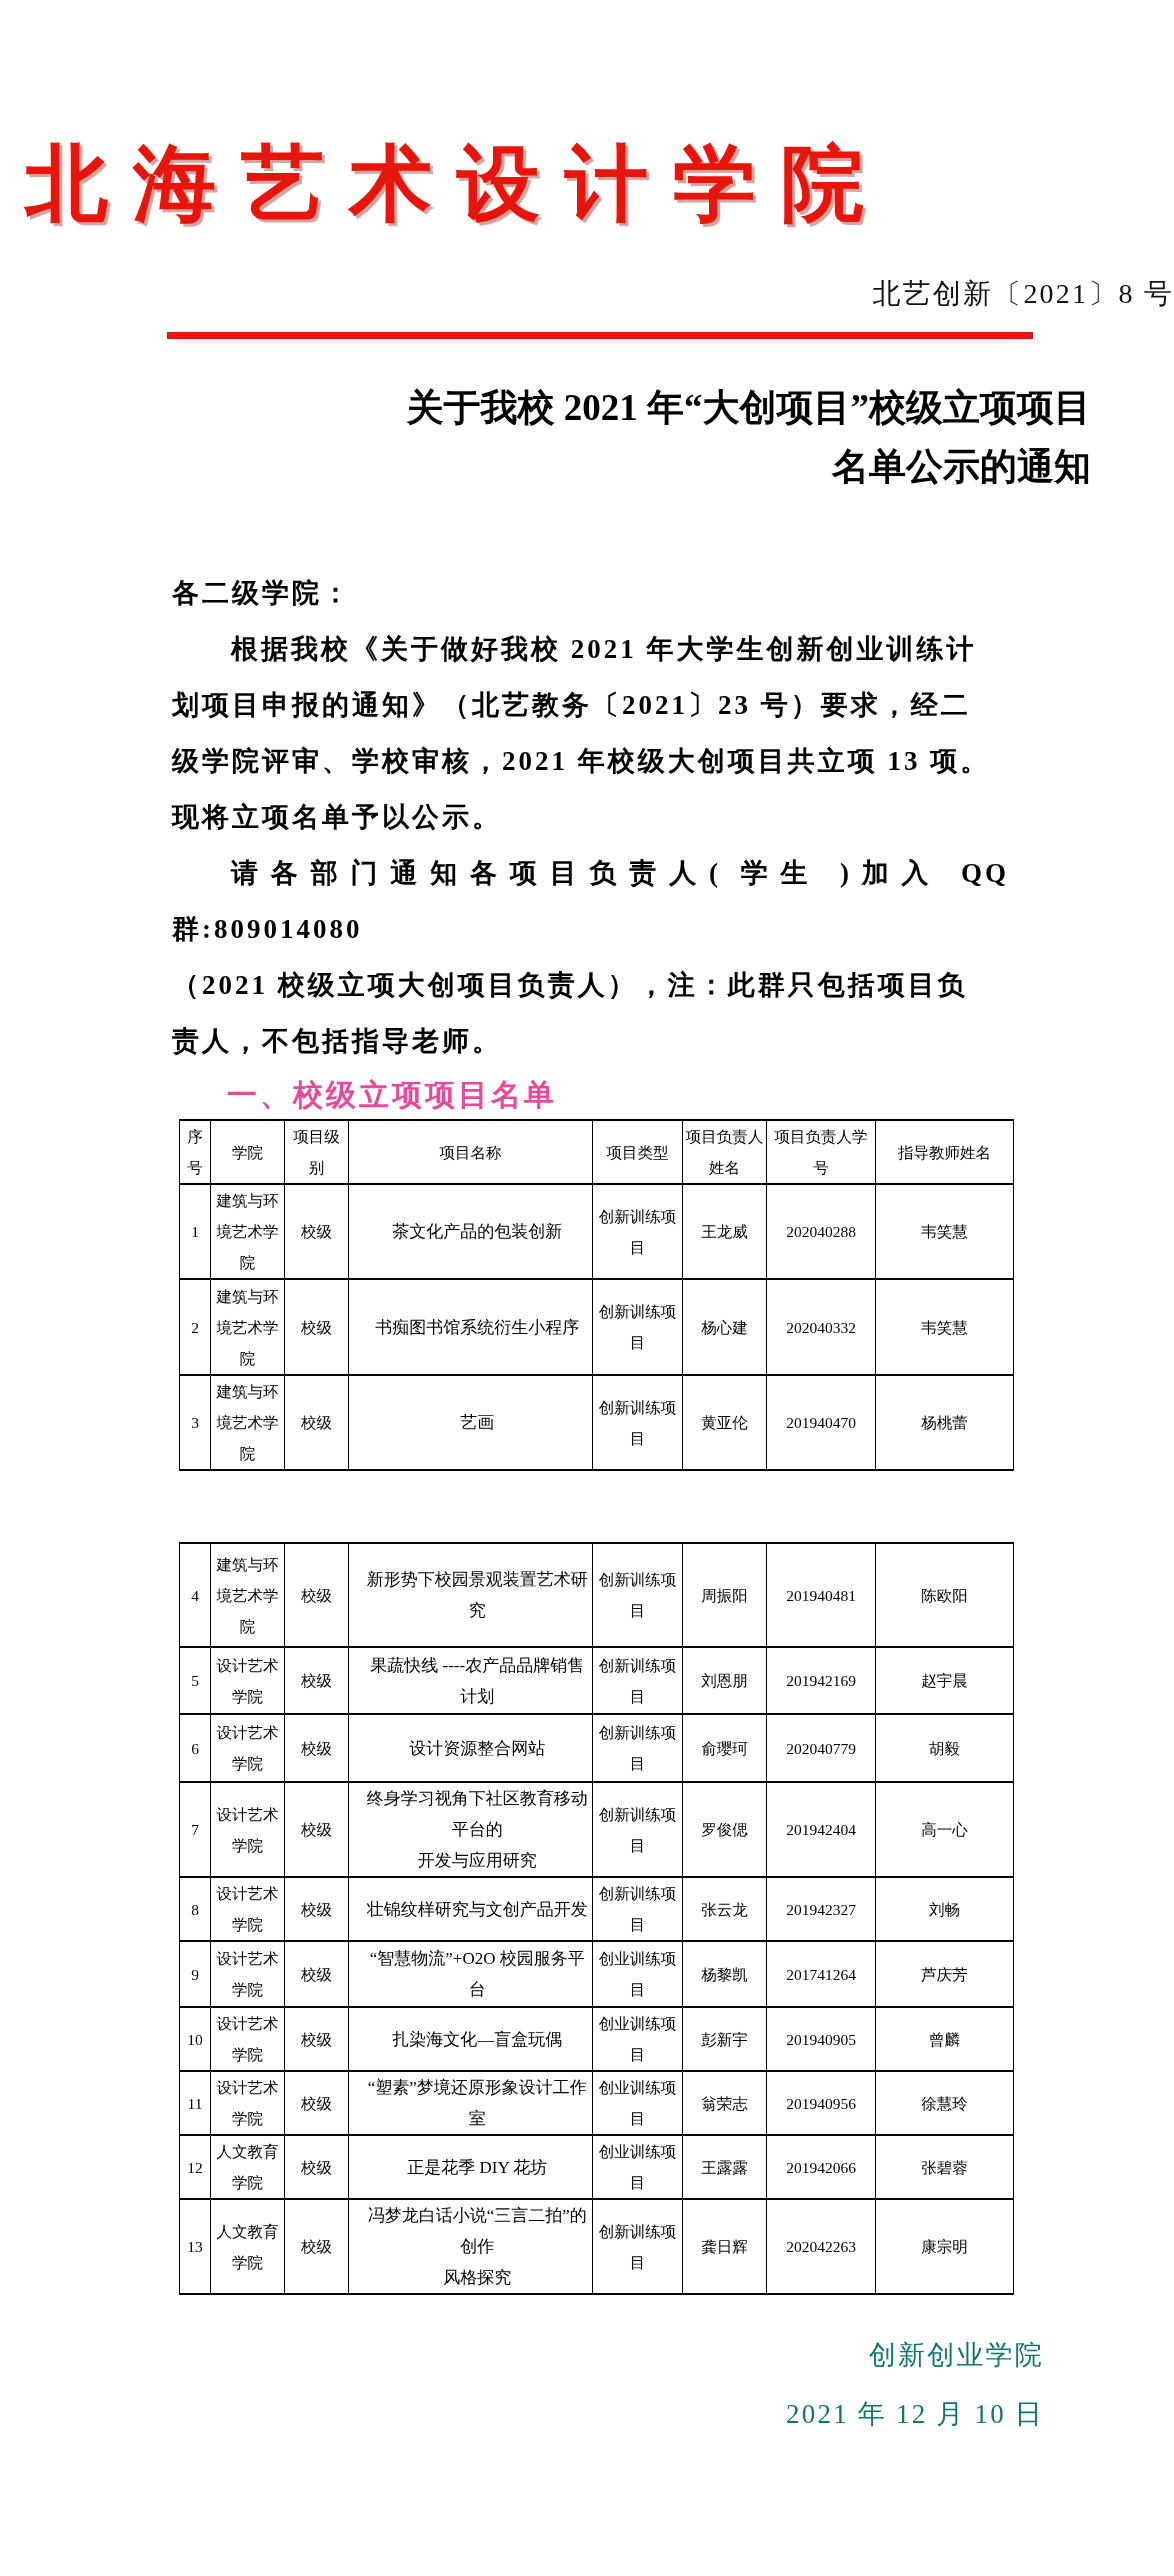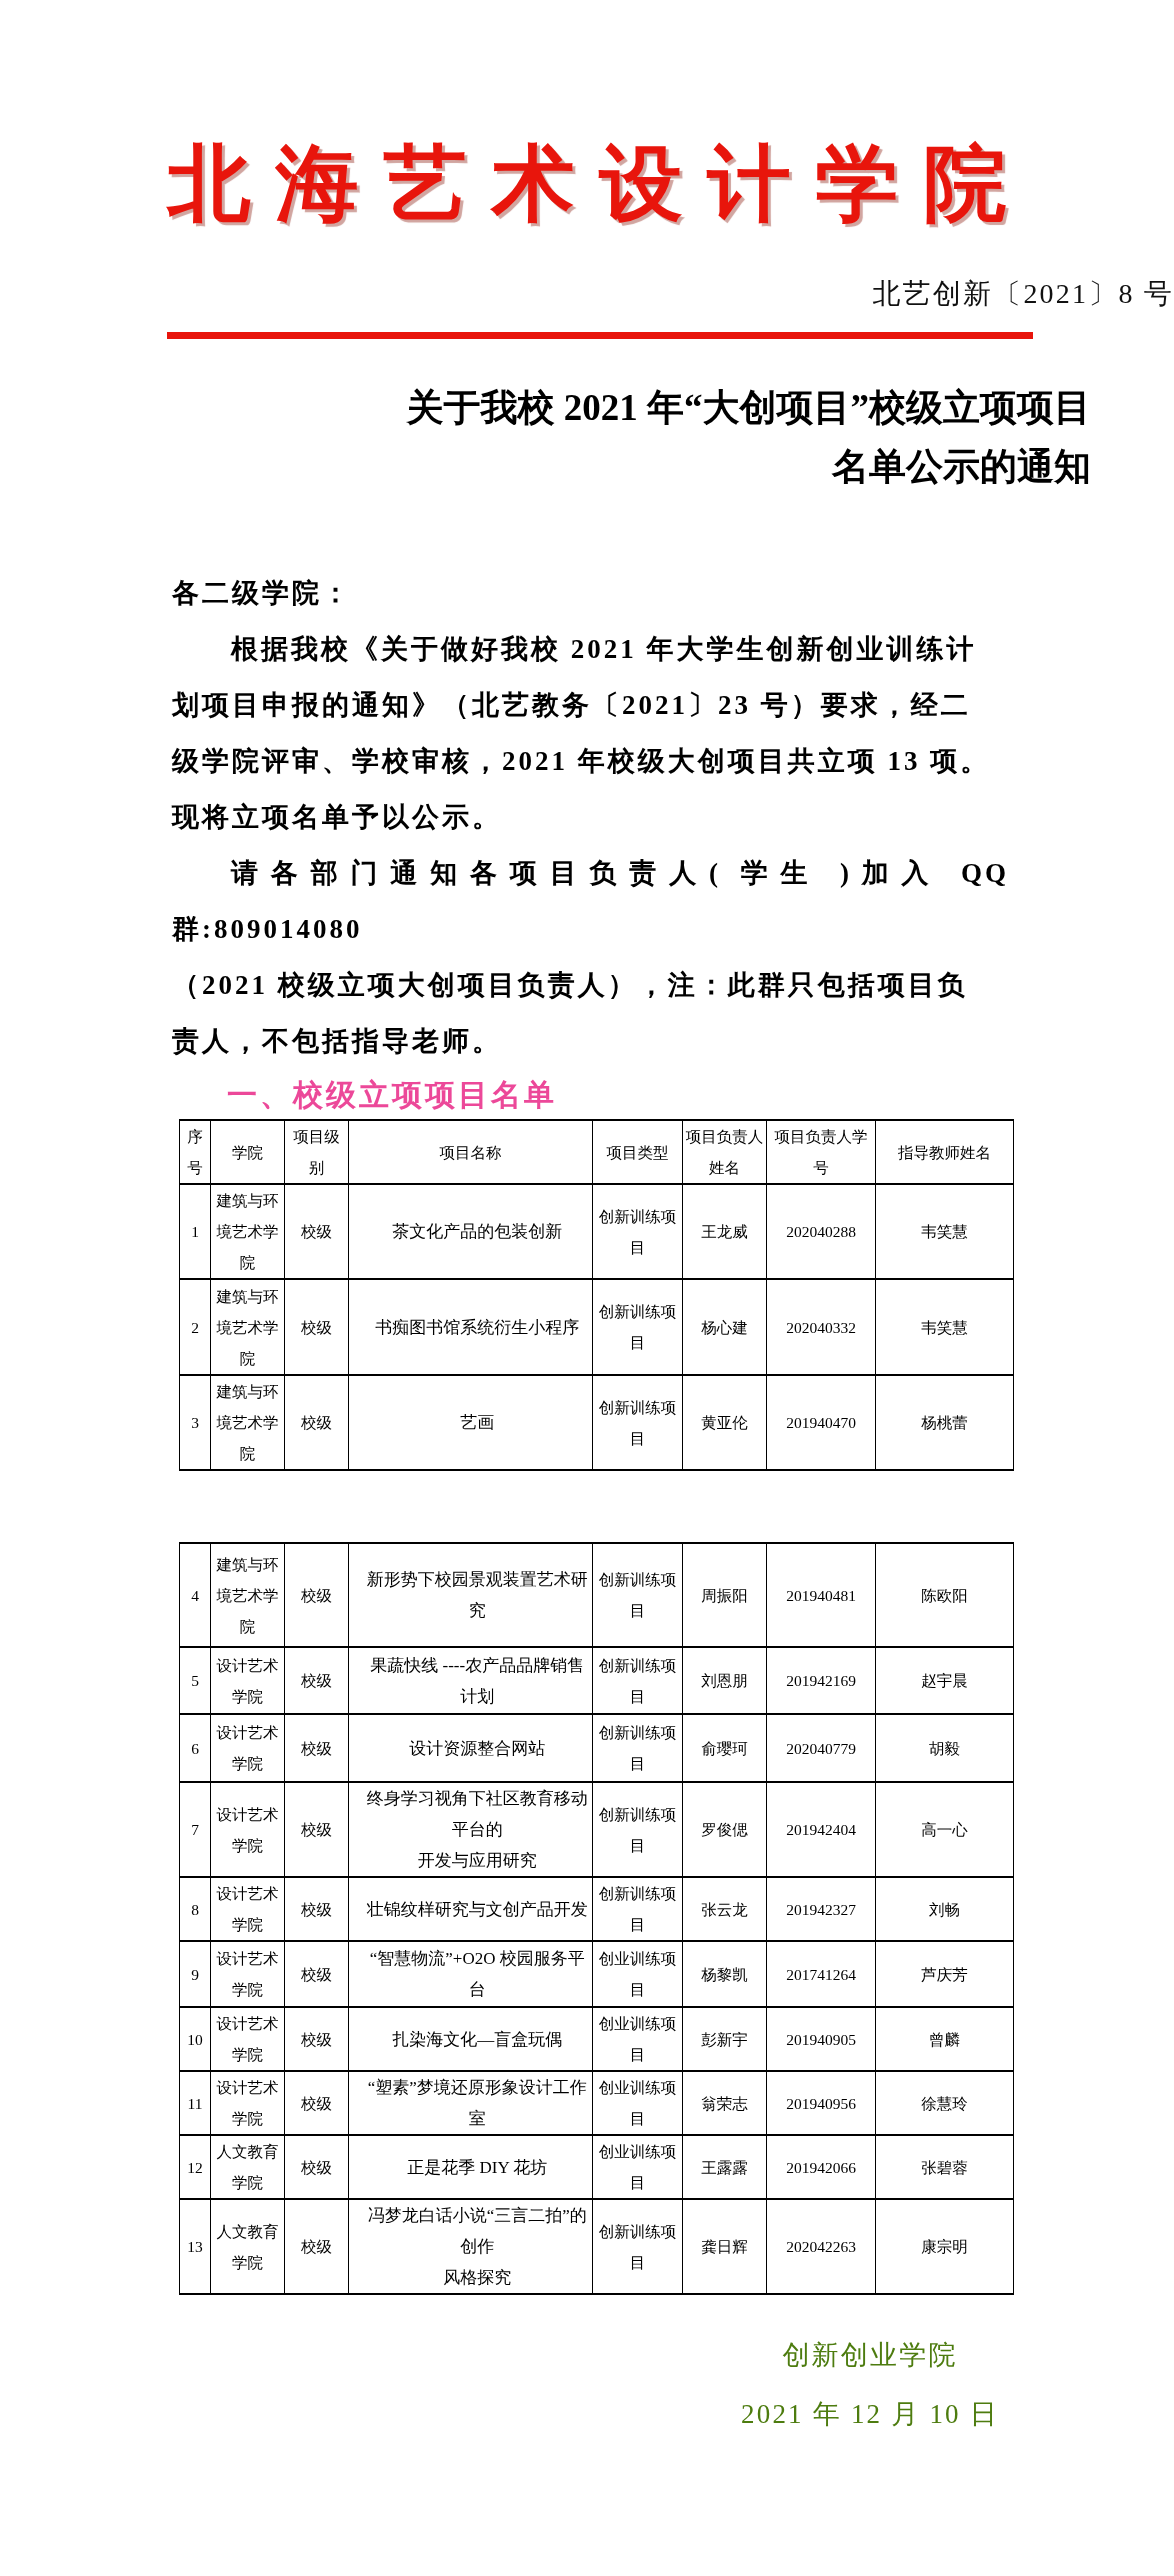--- a/index.html
+++ b/index.html
@@ -7,21 +7,20 @@
     position:relative;
     width:1174px;height:2576px;
     background:#ffffff;
     font-family:"Liberation Serif","DejaVu Serif",serif;
     color:#111;
     overflow:hidden;
   }
   
   .school-title{
     position:absolute;top:132px;left:0;width:1174px;
-    text-align:center;
     font-size:83px;font-weight:bold;line-height:104px;
     letter-spacing:25px;text-indent:25px;
     color:#e8150c;
     text-shadow:3px 3px 0.7px rgba(140,30,18,0.40);
     white-space:nowrap;
   }
   .doc-number{
     position:absolute;top:275px;left:0;width:1174px;
     text-align:right;
     font-size:28px;line-height:37px;letter-spacing:2.2px;
@@ -92,23 +91,23 @@
   #table2 tbody tr:nth-child(4){height:65px;}
   #table2 tbody tr:nth-child(5){height:63px;}
   #table2 tbody tr:nth-child(6){height:66px;}
   #table2 tbody tr:nth-child(7){height:61px;}
   #table2 tbody tr:nth-child(8){height:64px;}
   #table2 tbody tr:nth-child(9){height:64px;}
   #table2 tbody tr:nth-child(10){height:87px;}
   
   .footer-block{
     position:absolute;top:2326px;left:696px;width:348px;
-    text-align:center;
+    text-align:right;
     font-size:27px;line-height:59px;letter-spacing:2.2px;
-    color:#4d7c0f;
+    color:#0f766e;
   }
   .footer-block div{white-space:nowrap;}
 </style>
 </head>
 <body>
 
 <div class="page">
 
   <div class="school-title">北海艺术设计学院</div>
 

